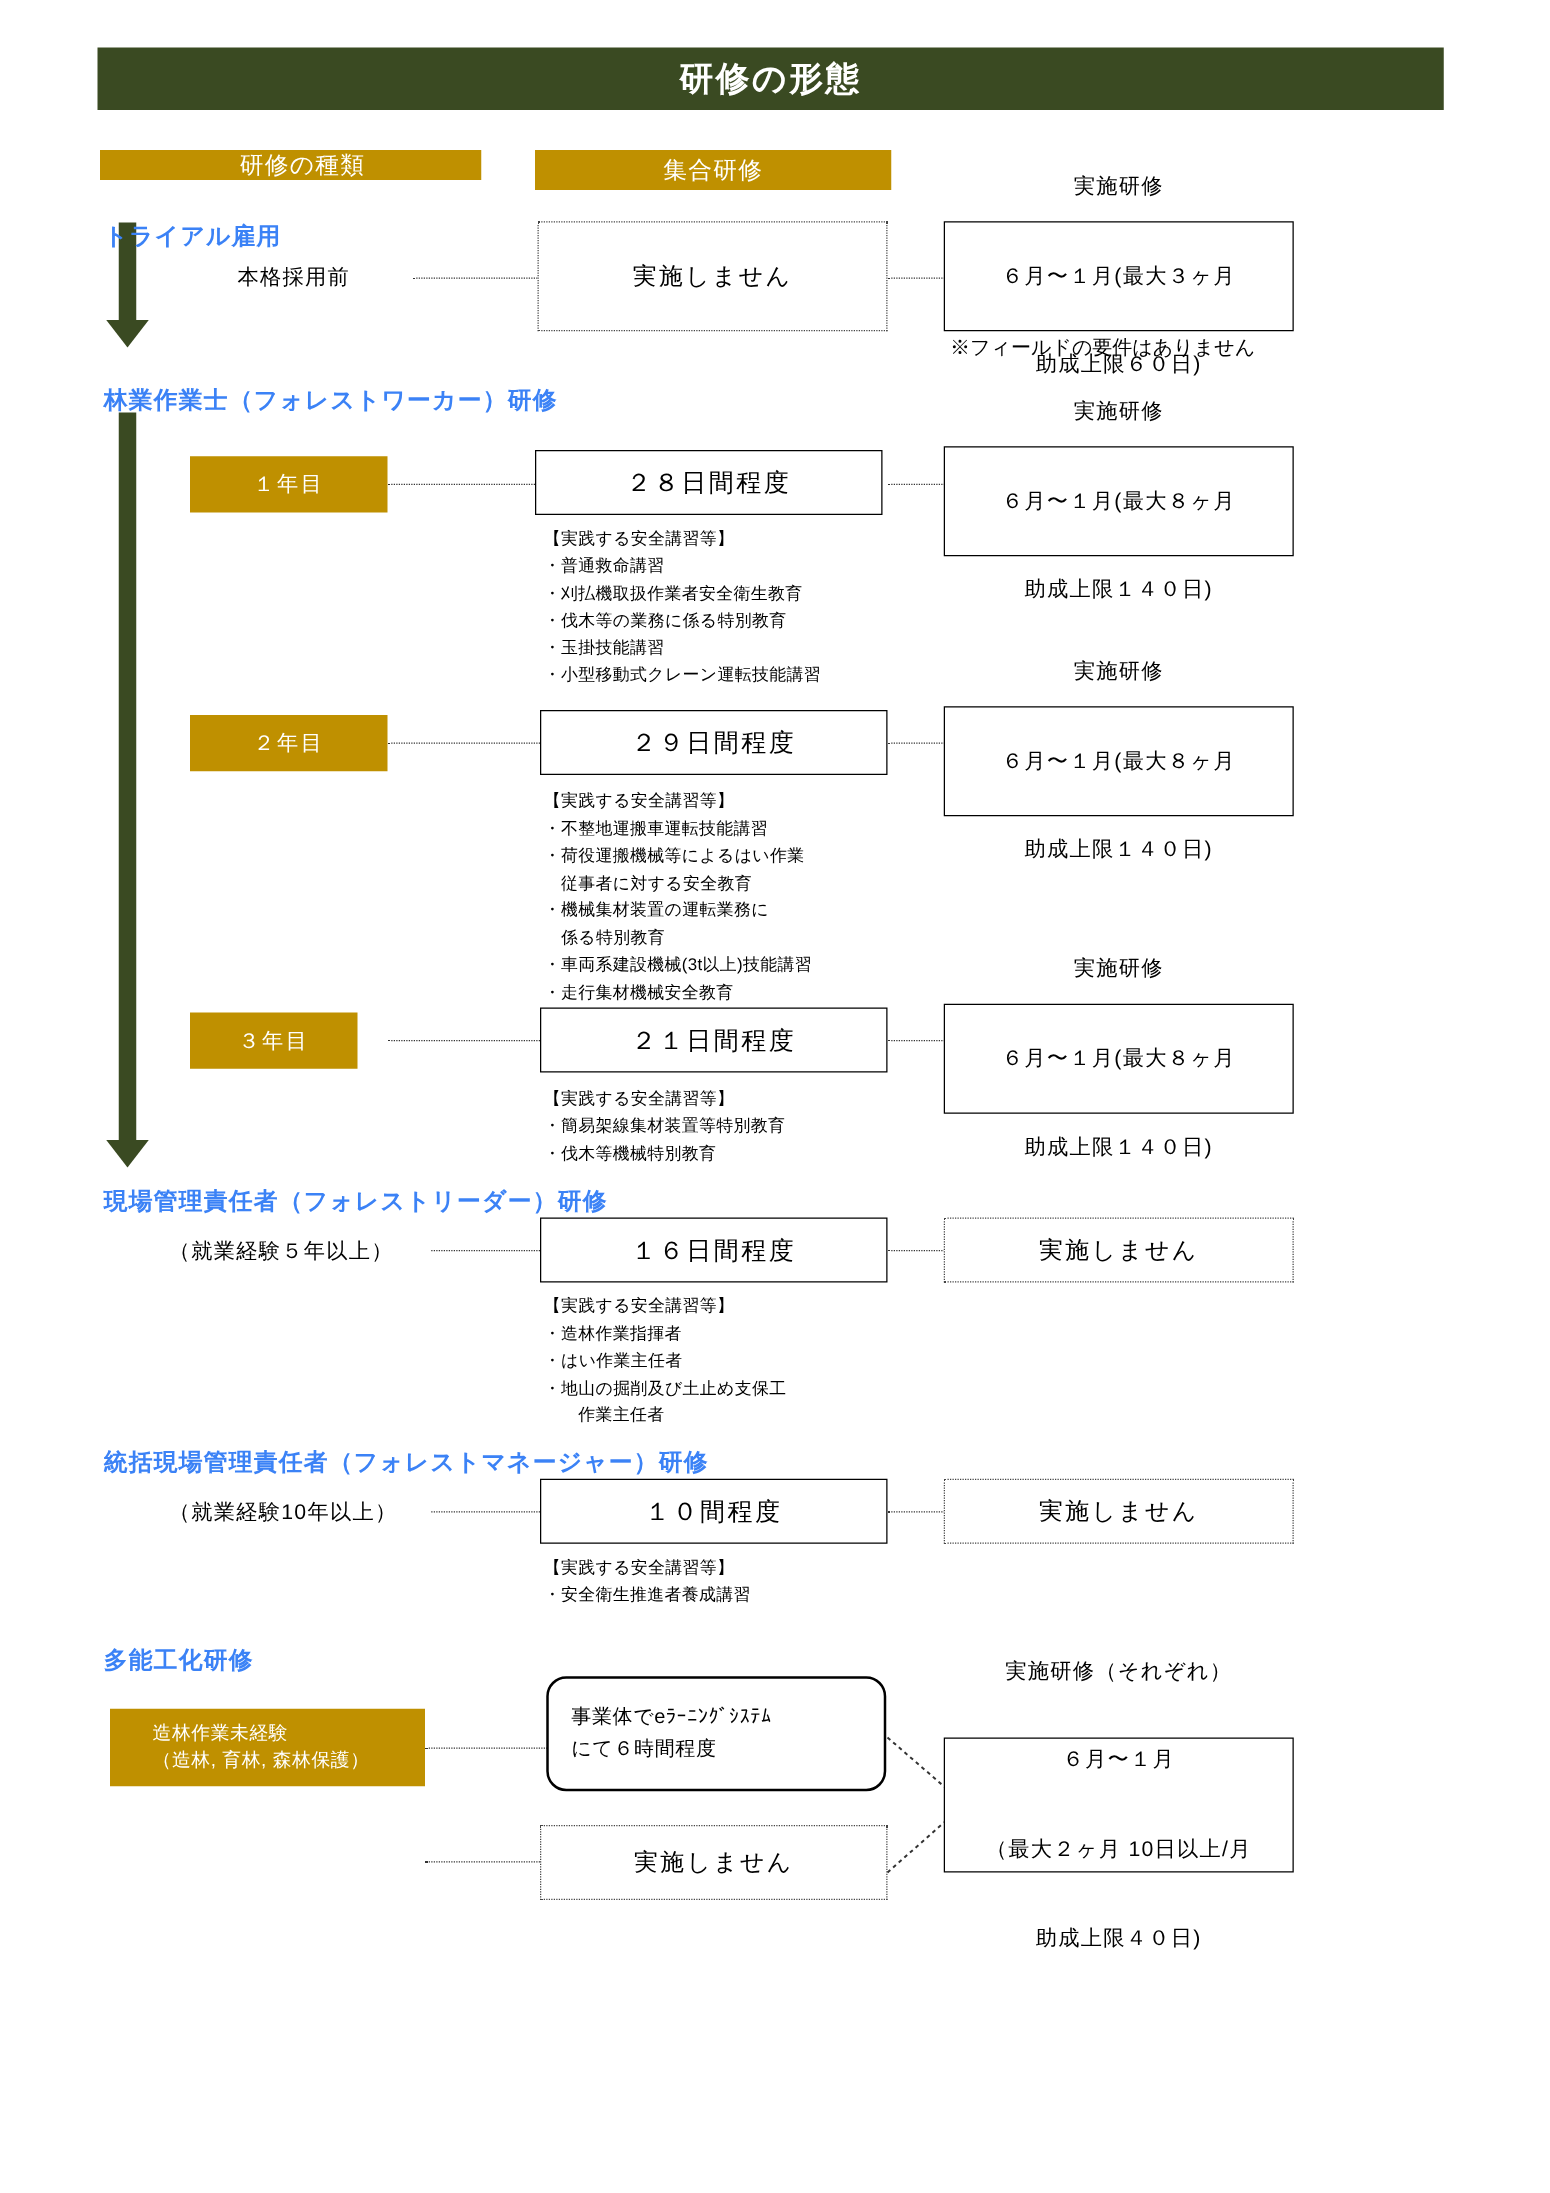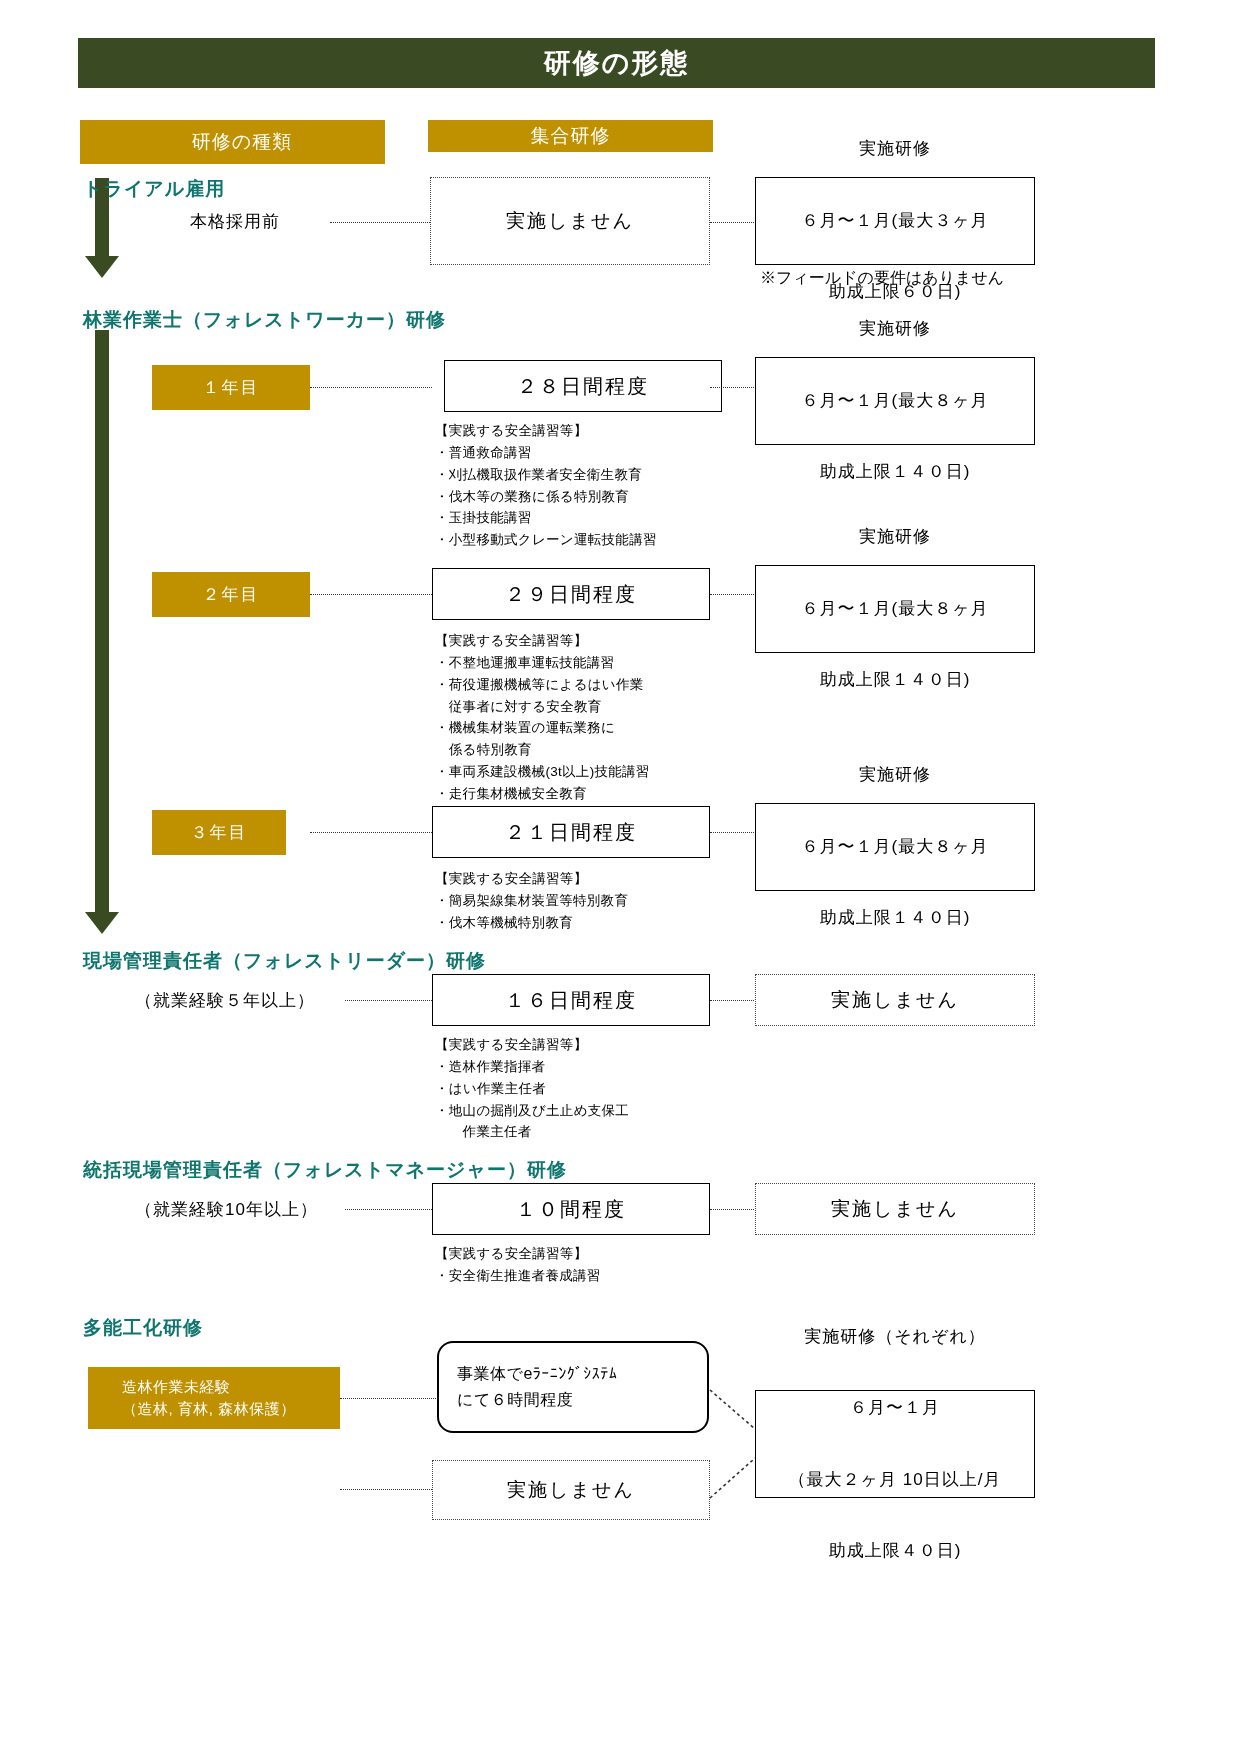--- a/index.html
+++ b/index.html
@@ -94,21 +94,21 @@
     line-height: 1.6;
     padding: 0 18px;
     display: flex;
     flex-direction: column;
     justify-content: center;
     letter-spacing: 0.5px;
   }
 
   
   .sec-head {
-    color: #0f766e;
+    color: #3b82f6;
     font-weight: bold;
     font-size: 19px;
     letter-spacing: 1px;
     white-space: nowrap;
   }
 
   
   .plain {
     font-size: 17px;
     letter-spacing: 1px;
@@ -148,21 +148,21 @@
 </style>
 </head>
 <body>
 
 <div id="page">
 
   <div class="abs title-bar center" style="left:78px; top:38px; width:1077px; height:50px;">
     <span>研修の形態</span>
   </div>
 
-  <div class="abs col-head center" style="left:80px; top:120px; width:305px; height:44px;padding-left:19px;">
+  <div class="abs col-head center" style="left:80px; top:120px; width:305px; height:24px;padding-left:19px;">
     <span>研修の種類</span>
   </div>
   <div class="abs col-head center" style="left:428px; top:120px; width:285px; height:32px;">
     <span>集合研修</span>
   </div>
 
   <div class="abs arrow-shaft" style="left:95px; top:178px; width:14px; height:80px;"></div>
   <div class="abs arrow-head" style="left:85px; top:256px;"></div>
 
   <div class="abs arrow-shaft" style="left:95px; top:330px; width:14px; height:585px;"></div>
@@ -193,21 +193,21 @@
   </div>
 
   <div class="abs sec-head" style="left:83px; top:307px;">
     <span>林業作業士（フォレストワーカー）研修</span>
   </div>
 
   <div class="abs gold-box center" style="left:152px; top:365px; width:158px; height:45px;">
     <span>１年目</span>
   </div>
   <div class="abs hline-dotted" style="left:310px; top:387px; width:122px;"></div>
-  <div class="abs box-solid center" style="left:444px; top:360px; width:278px; height:52px;">
+  <div class="abs box-solid center" style="left:428px; top:360px; width:278px; height:52px;">
     <span>２８日間程度</span>
   </div>
   <div class="abs bullets" style="left:435px; top:420px; width:290px;">【実践する安全講習等】
 ・普通救命講習
 ・刈払機取扱作業者安全衛生教育
 ・伐木等の業務に係る特別教育
 ・玉掛技能講習
 ・小型移動式クレーン運転技能講習</div>
   <div class="abs hline-dotted" style="left:710px; top:387px; width:46px;"></div>
   <div class="abs box-ojt" style="left:755px; top:357px; width:280px; height:88px;">

